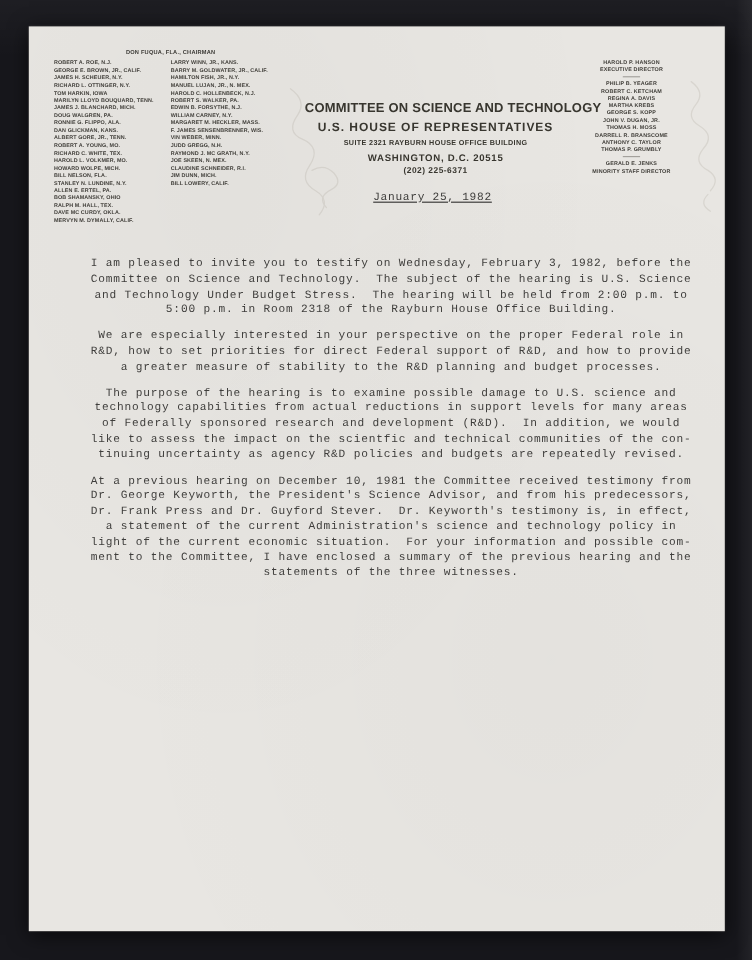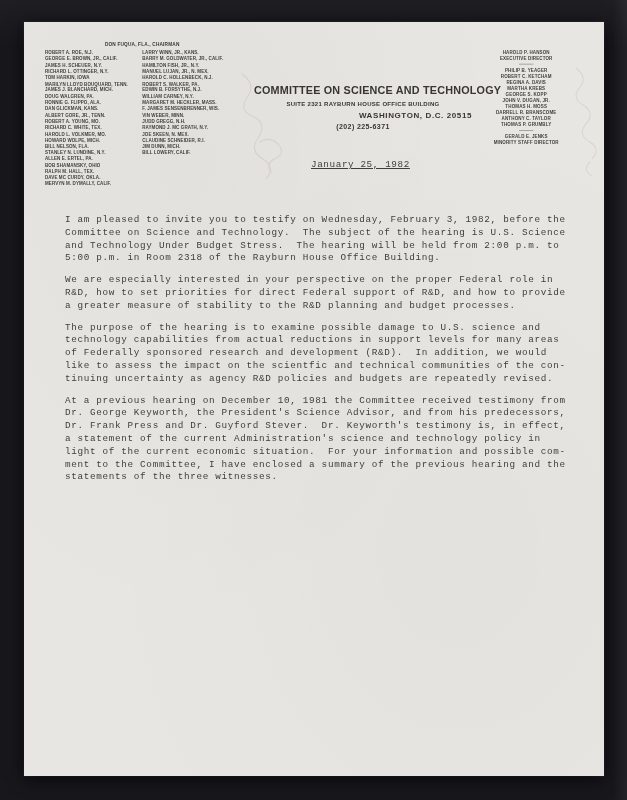--- a/index.html
+++ b/index.html
@@ -33,35 +33,35 @@
   .chairman{font-size:10.5px;font-weight:bold;letter-spacing:.4px;text-align:center;
     margin-bottom:7px;white-space:nowrap;color:#3b3935;}
   .member-cols{display:flex;}
   .mcol{width:220px;font-size:10px;line-height:13.9px;font-weight:bold;color:#43413c;}
   .mcol .member-name{white-space:nowrap;letter-spacing:.2px;}
   
   .center-head{position:absolute;left:230px;top:62px;width:218px;text-align:center;color:#38362f;}
   .committee-name{font-size:10.8px;font-weight:bold;letter-spacing:.2px;margin-bottom:5px;white-space:nowrap;}
   .chamber{font-size:10px;font-weight:bold;letter-spacing:.8px;margin-bottom:5px;white-space:nowrap;}
   .suite-line{font-size:6px;font-weight:bold;letter-spacing:.3px;margin-bottom:4px;white-space:nowrap;}
-  .city-line{font-size:8px;font-weight:bold;letter-spacing:.6px;margin-bottom:3px;white-space:nowrap;text-align:right;}
+  .city-line{font-size:8px;font-weight:bold;letter-spacing:.6px;margin-bottom:3px;white-space:nowrap;}
   .phone{font-size:7px;font-weight:bold;letter-spacing:.4px;white-space:nowrap;}
   
   .staff{position:absolute;left:450px;top:27px;width:110px;height:110px;}
   .staff .scale-wrap{width:232px;text-align:center;font-weight:bold;color:#413f3a;}
   .staff-name,.staff-title{font-size:10px;line-height:13.5px;letter-spacing:.3px;white-space:nowrap;}
   .staff-rule{width:32px;border:0;border-top:1.6px solid #55534d;margin:6px auto;}
   .staff-list .staff-member{font-size:10px;line-height:13.5px;letter-spacing:.3px;white-space:nowrap;}
   
   .typewriter{font-family:"Liberation Mono","DejaVu Sans Mono",monospace;color:var(--ink);}
   .date-line{position:absolute;left:287px;top:137px;font-size:9.3px;letter-spacing:.6px;text-decoration:underline;}
   .letter-body{position:absolute;left:41px;top:192px;width:522px;font-size:9.3px;
     line-height:12.8px;letter-spacing:.68px;}
   .block{white-space:pre-wrap;margin-bottom:9px;}
-  .para{white-space:pre-wrap;margin-bottom:9px;}
+  .para{white-space:pre-wrap;margin-bottom:9px;text-align:center;}
   
   .pencil{position:absolute;inset:0;pointer-events:none;opacity:.16;}
 </style>
 </head>
 <body>
 
 <div class="stage">
   <div class="edge-strip"></div>
 
   <div class="paper">
@@ -121,20 +121,21 @@
               <div class="member-name">CLAUDINE SCHNEIDER, R.I.</div>
               <div class="member-name">JIM DUNN, MICH.</div>
               <div class="member-name">BILL LOWERY, CALIF.</div>
             </div>
         </div>
       </div>
     </div>
 
     <div class="center-head">
       <div class="committee-name">COMMITTEE ON SCIENCE AND TECHNOLOGY</div>
+      <div class="chamber">U.S. HOUSE OF REPRESENTATIVES</div>
       <div class="suite-line">SUITE 2321 RAYBURN HOUSE OFFICE BUILDING</div>
       <div class="city-line">WASHINGTON, D.C.  20515</div>
       <div class="phone">(202) 225-6371</div>
     </div>
 
     <div class="staff">
       <div class="scale-wrap">
         <div class="staff-name">HAROLD P. HANSON</div>
         <div class="staff-title">EXECUTIVE DIRECTOR</div>
         <hr class="staff-rule">

